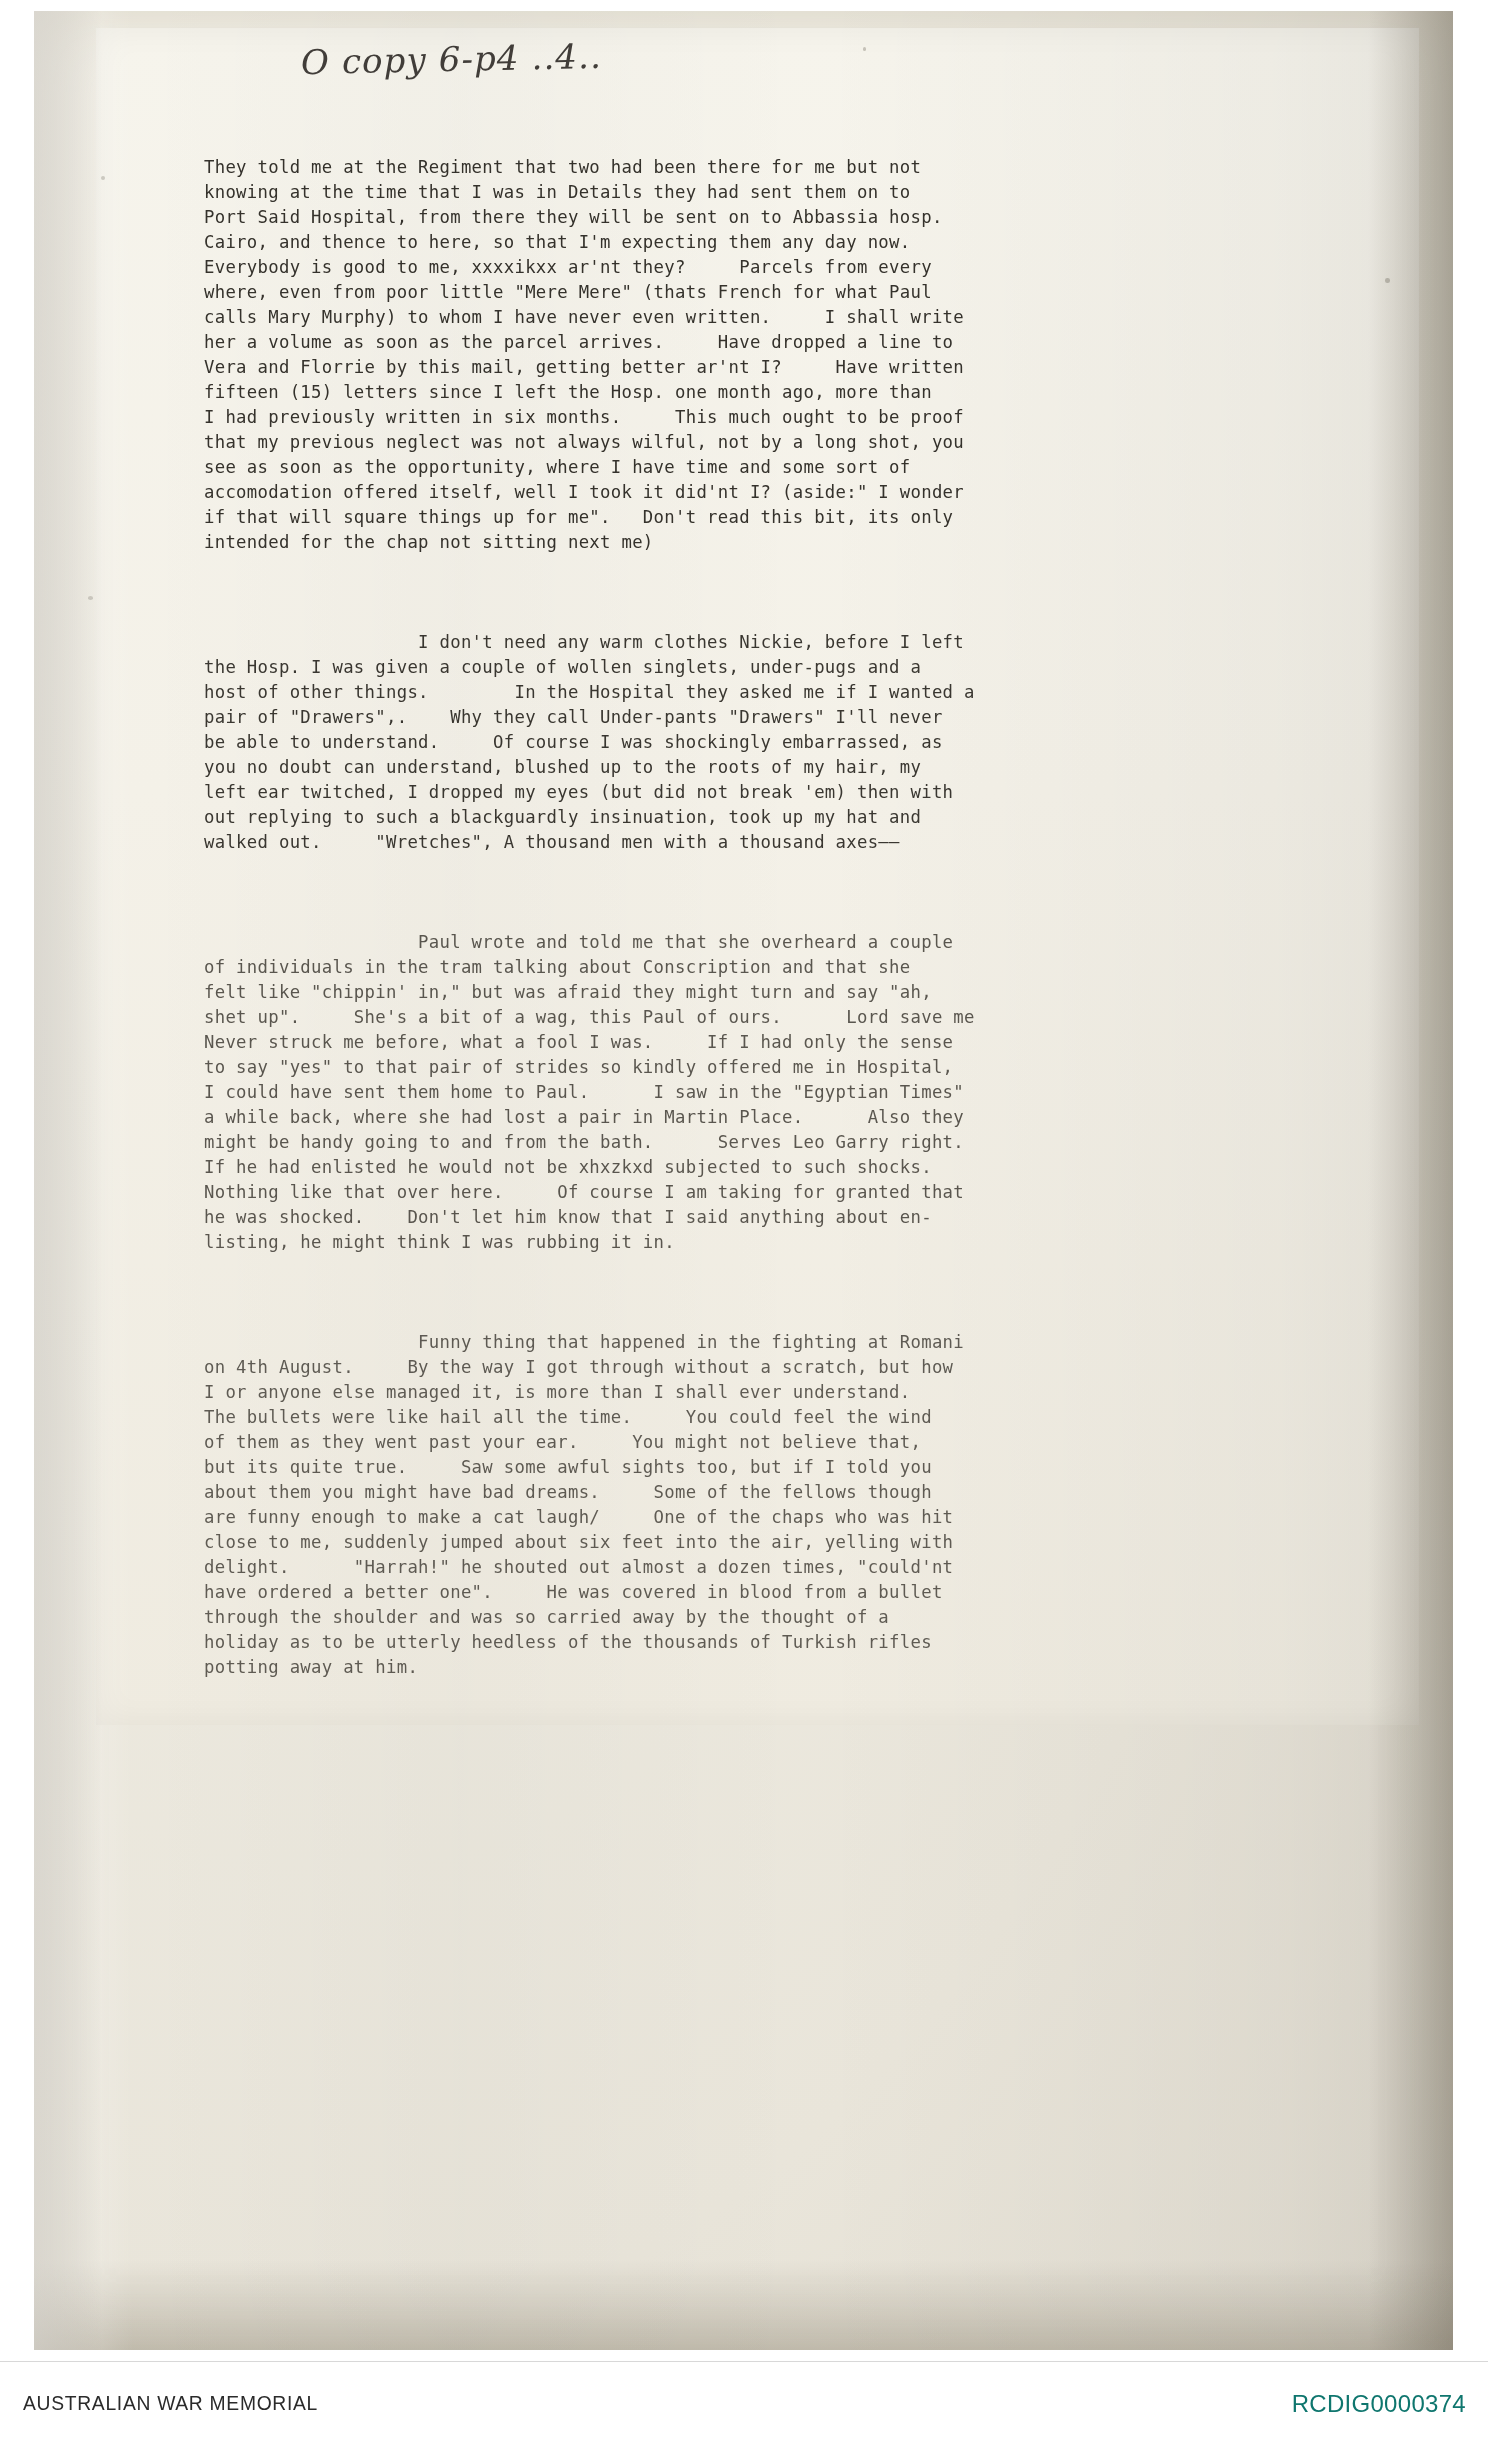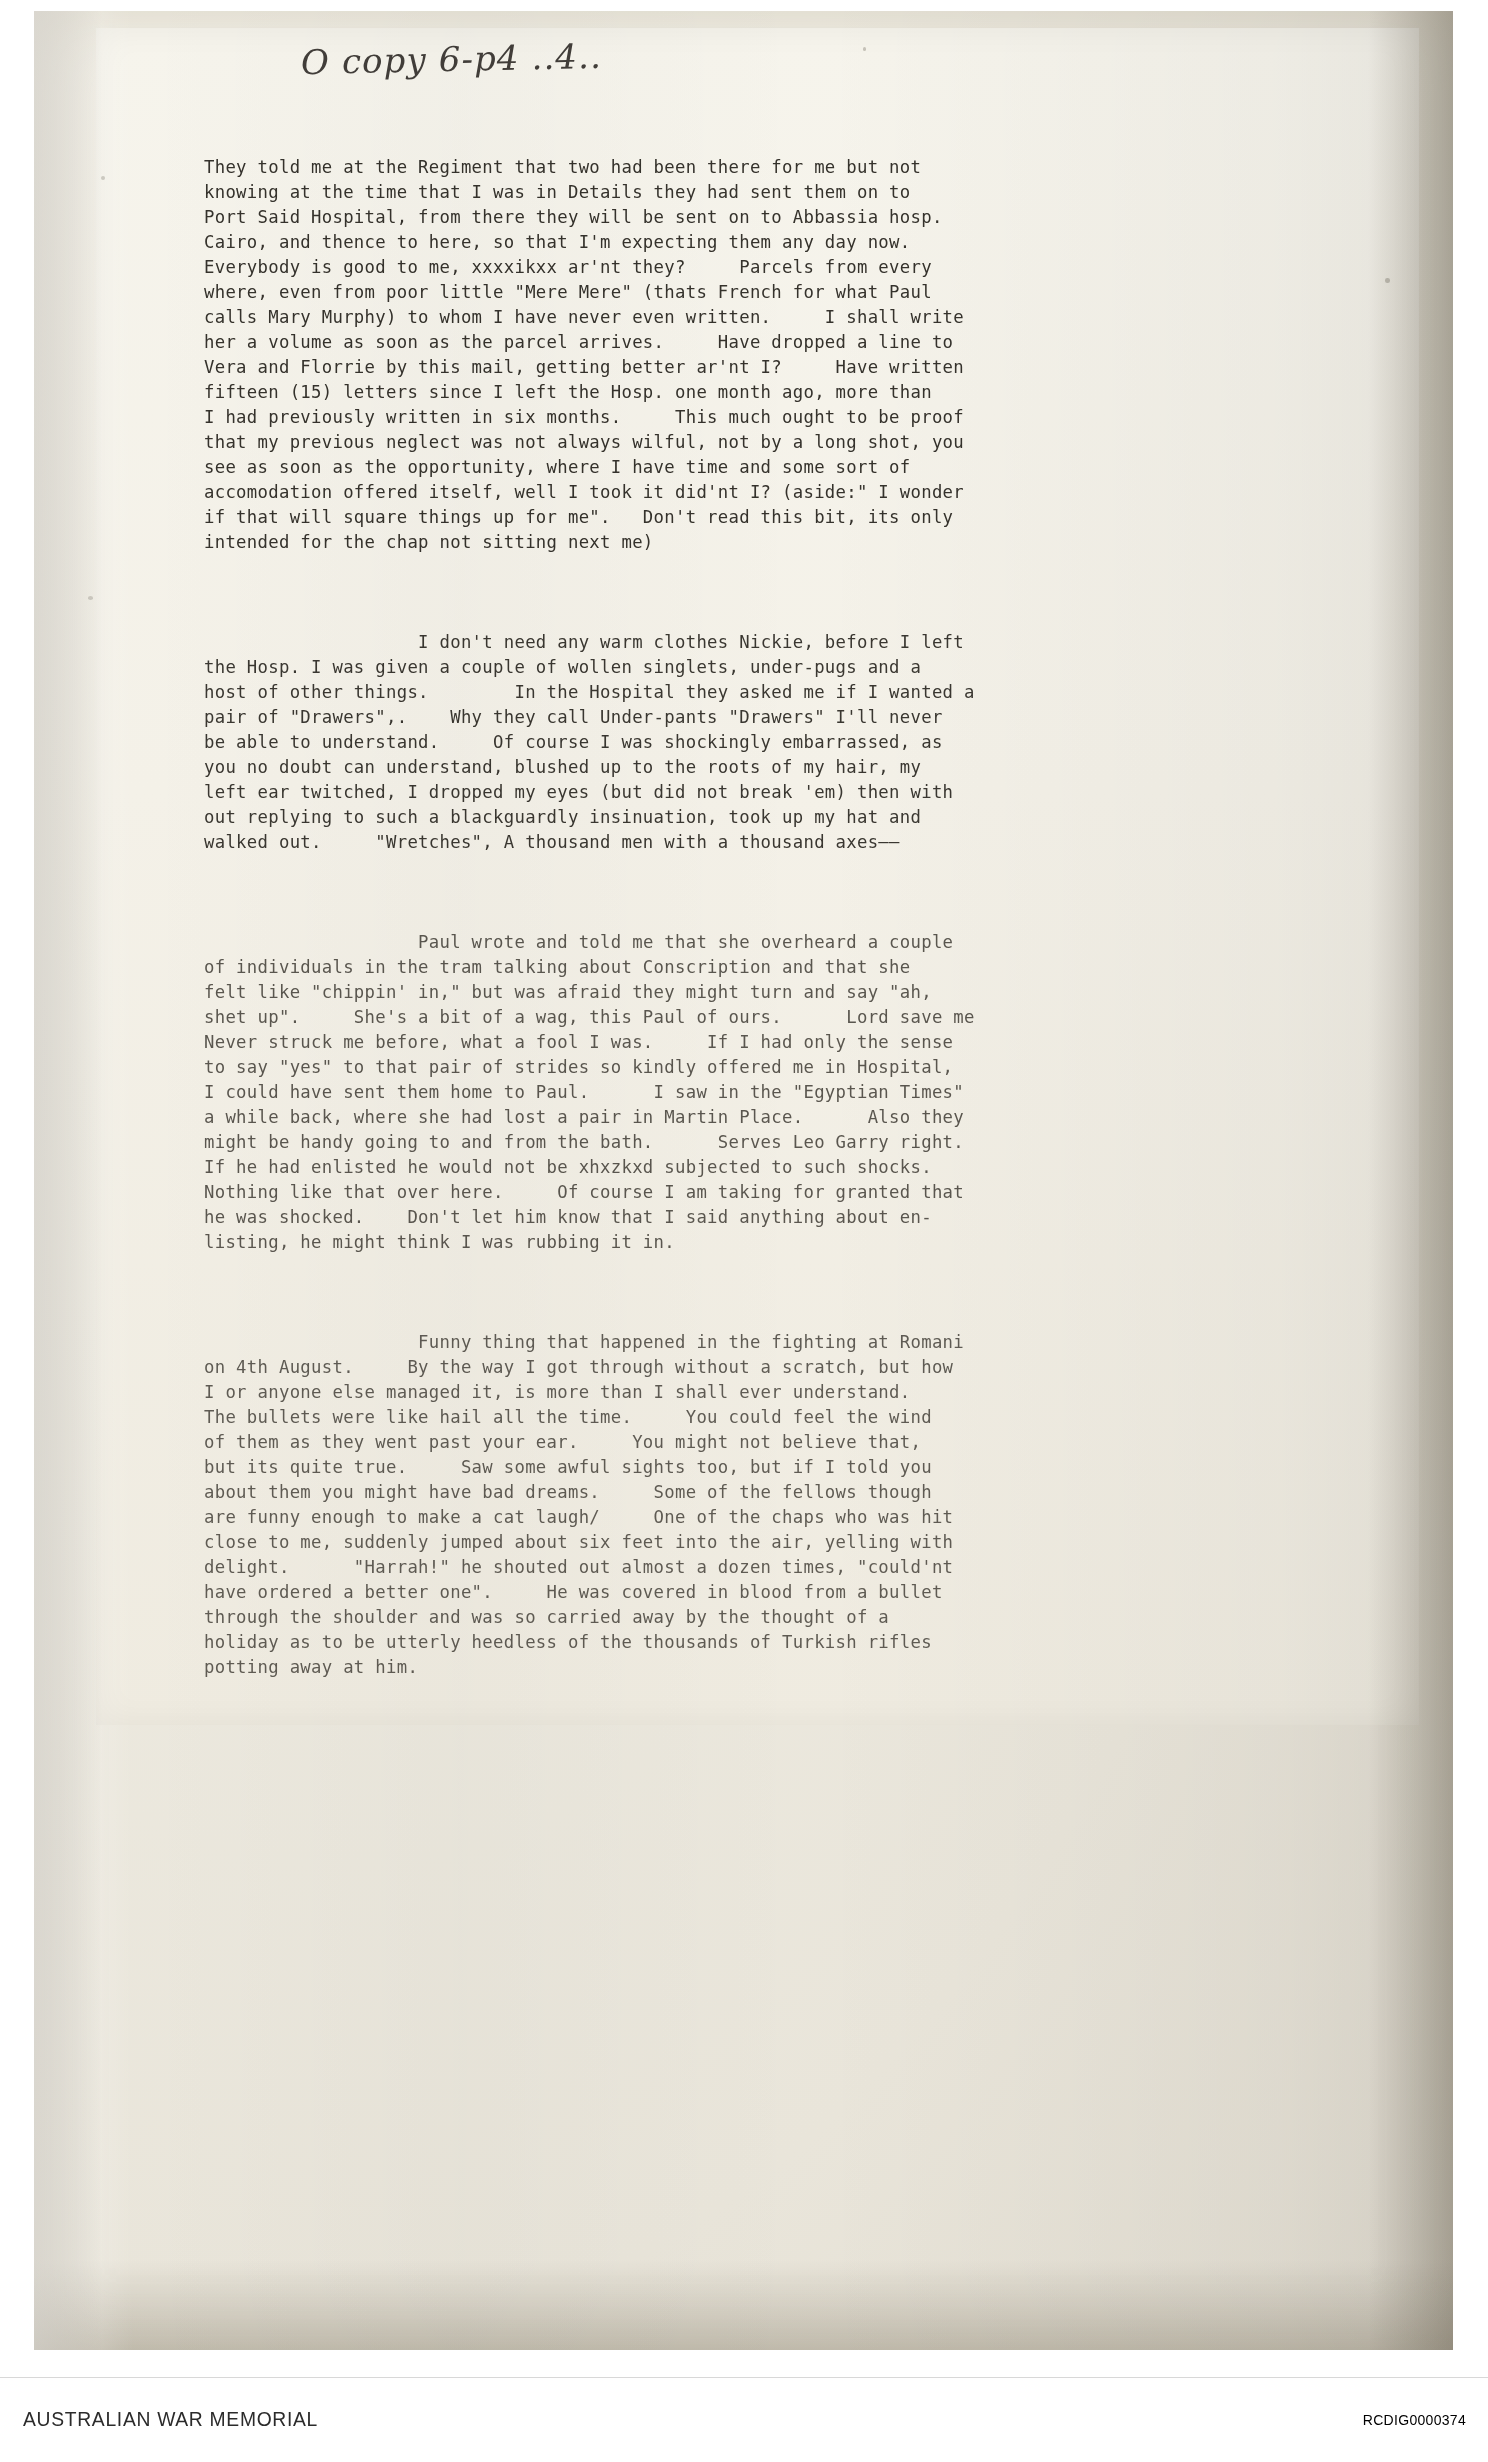--- a/index.html
+++ b/index.html
@@ -128,21 +128,21 @@
   
   .p1 { opacity: 0.95; }
   .p2 { opacity: 0.92; }
   .p3 { opacity: 0.80; color:#35312a; }
   .p4 { opacity: 0.78; color:#37332c; }
 
   
   .footer {
     position: absolute;
     left: 0;
-    bottom: 0;
+    bottom: 16px;
     width: 1489px;
     height: 84px;
     background: #ffffff;
     border-top: 1.1px solid #d8d8d8;
   }
   .footer-inner {
     position: absolute;
     left: 0; top: 0;
     width: 1489px; height: 84px;
     display: flex;
@@ -152,23 +152,23 @@
     box-sizing: border-box;
   }
   .footer-left {
     font-family: "Liberation Sans", sans-serif;
     font-size: 19.3px;
     letter-spacing: 0.7px;
     color: #2b2b2b;
   }
   .footer-right {
     font-family: "Liberation Sans", sans-serif;
-    font-size: 14px;
+    font-size: 24px;
     letter-spacing: 0.3px;
-    color: #000000;
+    color: #0f766e;
   }
 
   
   .speck {
     position: absolute;
     background: rgba(90,84,70,0.30);
     border-radius: 50%;
     pointer-events: none;
   }
 </style>

